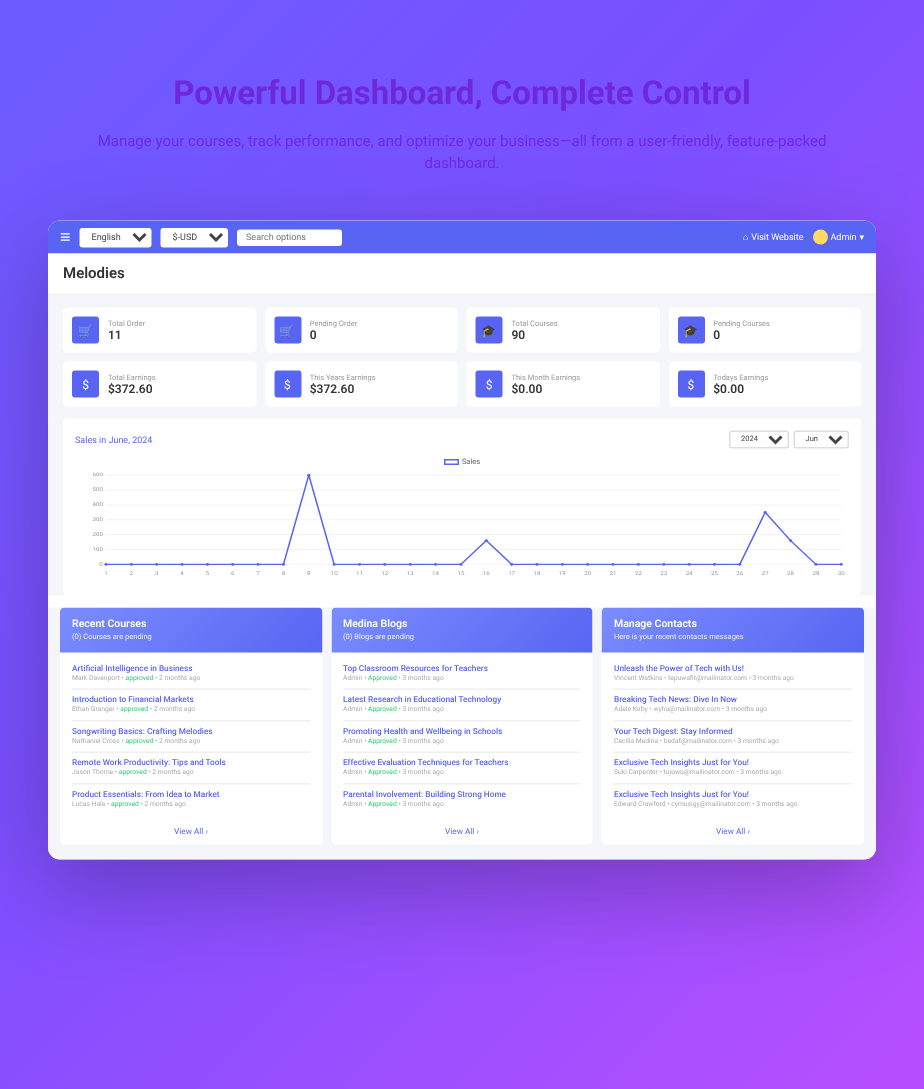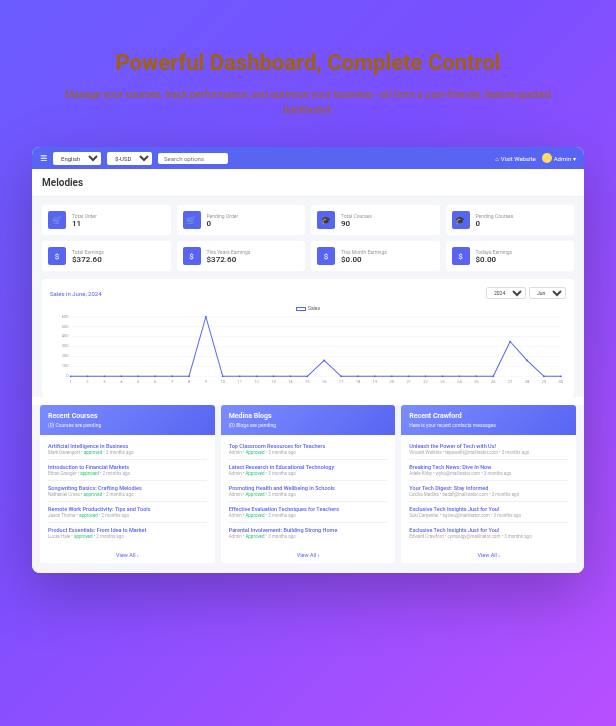--- a/index.html
+++ b/index.html
@@ -1,17 +1,17 @@
 <!DOCTYPE html>
 <html><head>
 <meta charset="utf-8">
 <style>
 *{margin:0;padding:0;box-sizing:border-box;font-family:-apple-system,BlinkMacSystemFont,"Segoe UI",Roboto,sans-serif}
 body{width:616px;height:726px;background:linear-gradient(135deg,#6b5cff 0%,#7b4fff 40%,#b84fff 100%);overflow:hidden}
-.hero{text-align:center;padding:50px 40px 30px;color:#a16207}
+.hero{text-align:center;padding:50px 40px 30px;color:#6d28d9}
 .hero h1{font-size:22px;font-weight:700;margin-bottom:12px}
 .hero p{font-size:10px;line-height:1.5;opacity:.95}
 .dash{background:#fff;border-radius:8px;margin:0 32px;box-shadow:0 20px 60px rgba(0,0,0,.25);overflow:hidden}
 .topbar{background:#5865f2;display:flex;align-items:center;padding:4px 8px;gap:6px}
 .menu-ic{color:#fff;font-size:12px;cursor:pointer}
 .sel{background:#fff;border:none;border-radius:2px;font-size:6px;padding:2px 4px;color:#444}
 .search{background:#fff;border:none;border-radius:2px;font-size:6px;padding:2px 6px;width:70px}
 .spacer{flex:1}
 .link{color:#fff;font-size:6px;display:flex;align-items:center;gap:2px;cursor:pointer}
 .avatar{width:10px;height:10px;border-radius:50%;background:#ffd966;display:inline-block}
@@ -274,21 +274,21 @@
           </div>
           <div class="item">
             <div class="t">Parental Involvement: Building Strong Home</div>
             <div class="m">Admin • <span class="st">Approved</span> • 3 months ago</div>
           </div>
         </div>
         <div class="view-all">View All <span>›</span></div>
       </div>
       <div class="panel">
         <div class="panel-head">
-          <div class="ttl">Recent Crawford</div>
+          <div class="ttl">Manage Contacts</div>
           <div class="sub">Here is your recent contacts messages</div>
         </div>
         <div class="panel-body">
           <div class="item">
             <div class="t">Unleash the Power of Tech with Us!</div>
             <div class="m">Vincent Watkins • tepuwafit@mailinator.com • 3 months ago</div>
           </div>
           <div class="item">
             <div class="t">Breaking Tech News: Dive In Now</div>
             <div class="m">Adele Kirby • wyhu@mailinator.com • 3 months ago</div>

